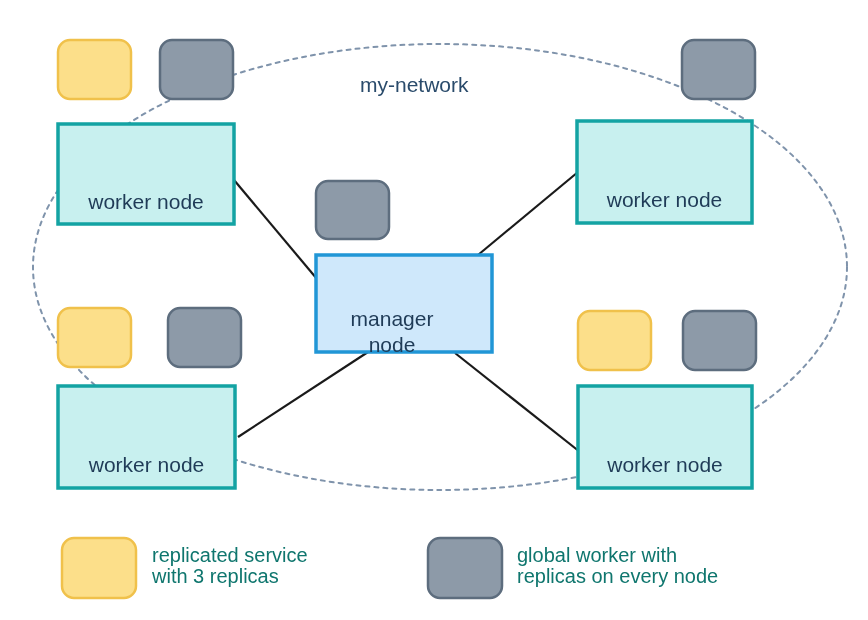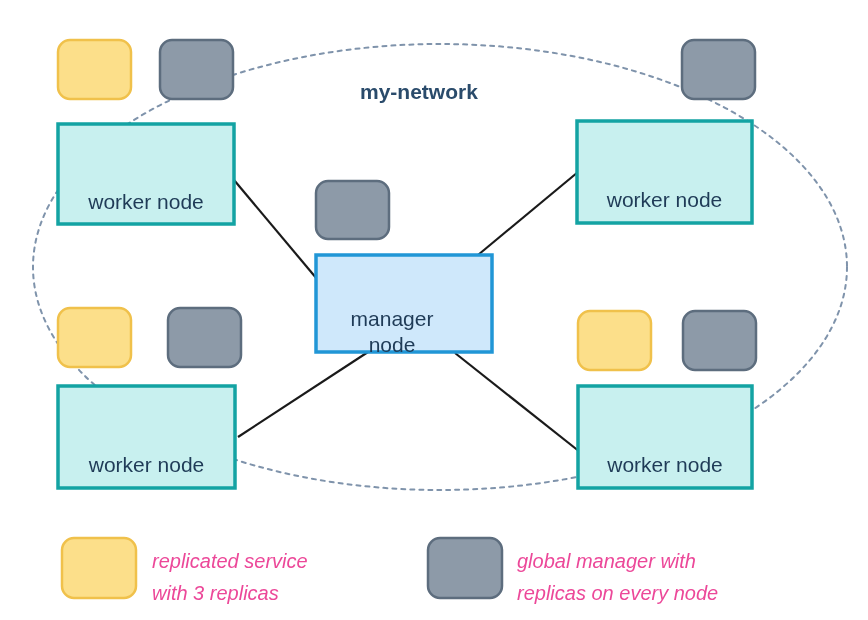--- a/index.html
+++ b/index.html
@@ -42,24 +42,23 @@
   }
   .network-label {
     position: absolute;
     font-size: 21px;
     color: #2a4b6b;
     white-space: nowrap;
   }
   .legend-label {
     position: absolute;
     font-size: 20px;
-    line-height: 32px;
-    color: #ec4899;
+    line-height: 21px;
+    color: #0f766e;
     white-space: pre-line;
-    font-style: italic;
   }
 </style>
 </head>
 <body>
 
 <div id="diagram-root">
 
   <svg id="diagram-svg" viewBox="0 0 868 620">
     <g id="network-ellipse-group">
         <ellipse cx="440" cy="267" rx="407" ry="223" fill="none" stroke="#7f93ab" stroke-width="2" stroke-dasharray="4 5" stroke-linecap="round"></ellipse>
@@ -87,26 +86,26 @@
         <rect x="578" y="311" width="73" height="59" rx="12" ry="12" fill="#fcdf8a" stroke="#f0c14b" stroke-width="2.5"></rect>
         <rect x="683" y="311" width="73" height="59" rx="12" ry="12" fill="#8d9aa8" stroke="#5d6d7e" stroke-width="2.5"></rect>
       </g>
     <g id="legend-swatch-group">
         <rect x="62" y="538" width="74" height="60" rx="12" ry="12" fill="#fcdf8a" stroke="#f0c14b" stroke-width="2.5"></rect>
         <rect x="428" y="538" width="74" height="60" rx="12" ry="12" fill="#8d9aa8" stroke="#5d6d7e" stroke-width="2.5"></rect>
       </g>
   </svg>
 
   <div id="labels-layer">
-    <div class="network-label" style="left:360px; top:80px;font-weight:bold;">my-network</div>
+    <div class="network-label" style="left:360px; top:73px;">my-network</div>
   <div class="node-label" style="left: 58px; top: 124px; width: 176px; height: 100px;">worker node</div>
       <div class="node-label" style="left: 577px; top: 121px; width: 175px; height: 102px;">worker node</div>
       <div class="node-label" style="left: 58px; top: 386px; width: 177px; height: 102px;">worker node</div>
       <div class="node-label" style="left: 578px; top: 386px; width: 174px; height: 102px;">worker node</div>
       <div class="node-label" style="left: 316px; top: 255px; width: 152px; height: 97px;">manager
 node</div>
       <div class="legend-label" style="left: 152px; top: 545px;">replicated service
 with 3 replicas</div>
-      <div class="legend-label" style="left: 517px; top: 545px;">global manager with
+      <div class="legend-label" style="left: 517px; top: 545px;">global worker with
 replicas on every node</div>
     </div>
 
 </div>
 
 </body></html>

